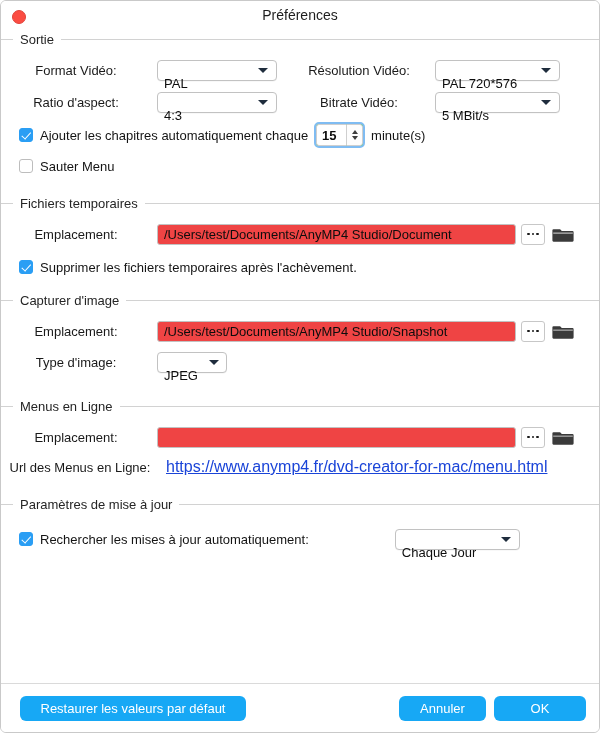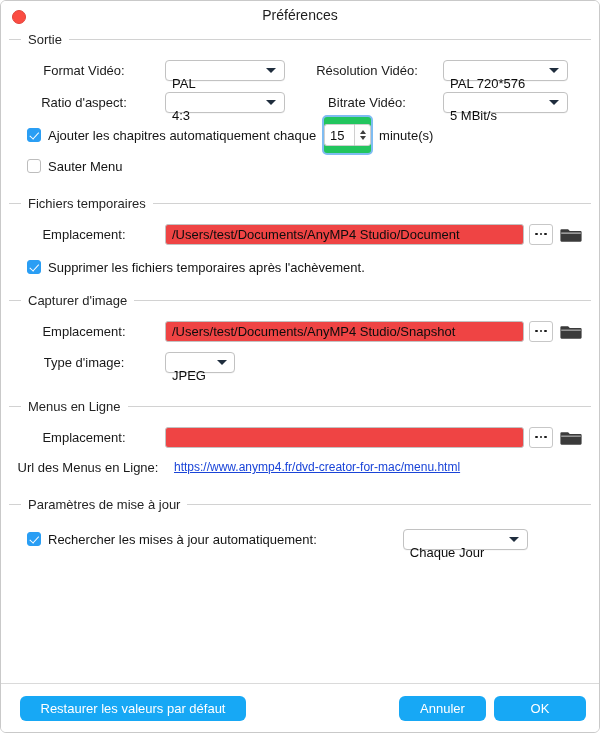--- a/index.html
+++ b/index.html
@@ -49,21 +49,21 @@
     right: 0;
     top: 6px;
     text-align: center;
     font-size: 14px;
     color: #1d1d1d;
   }
 
   
   .content {
     position: relative;
-    padding: 0 8px;
+    padding: 0 0;
     box-sizing: border-box;
   }
 
   
   .group {
     position: relative;
     margin-bottom: 10px;
     padding: 0 0 0 0;
   }
   .group-frame {
@@ -226,22 +226,23 @@
 
   
   .stepper-wrap {
     display: flex;
     align-items: center;
     border: 2px solid #7fbcf2;
     border-radius: 5px;
     padding: 0;
     margin: 0 6px 0 6px;
     box-sizing: border-box;
-    height: 40px;
+    height: 26px;
     background: #22c55e;
+    font-weight: bold;
   }
   .stepper-field {
     width: 30px;
     height: 22px;
     border: 1px solid #cfcfcf;
     border-right: none;
     border-radius: 3px 0 0 3px;
     box-sizing: border-box;
     display: flex;
     align-items: center;
@@ -271,21 +272,21 @@
   .stepper-btns .dn { border-top: 4px solid #3c3c3c; }
 
   
   .urlrow {
     display: flex;
     align-items: center;
     height: 22px;
     margin-top: 5px;
   }
   .url-link {
-    font-size: 12px;
+    font-size: 16px;
     color: #1a44d8;
     text-decoration: underline;
     white-space: nowrap;
     cursor: pointer;
   }
 
   
   .footer {
     position: absolute;
     left: 0;

